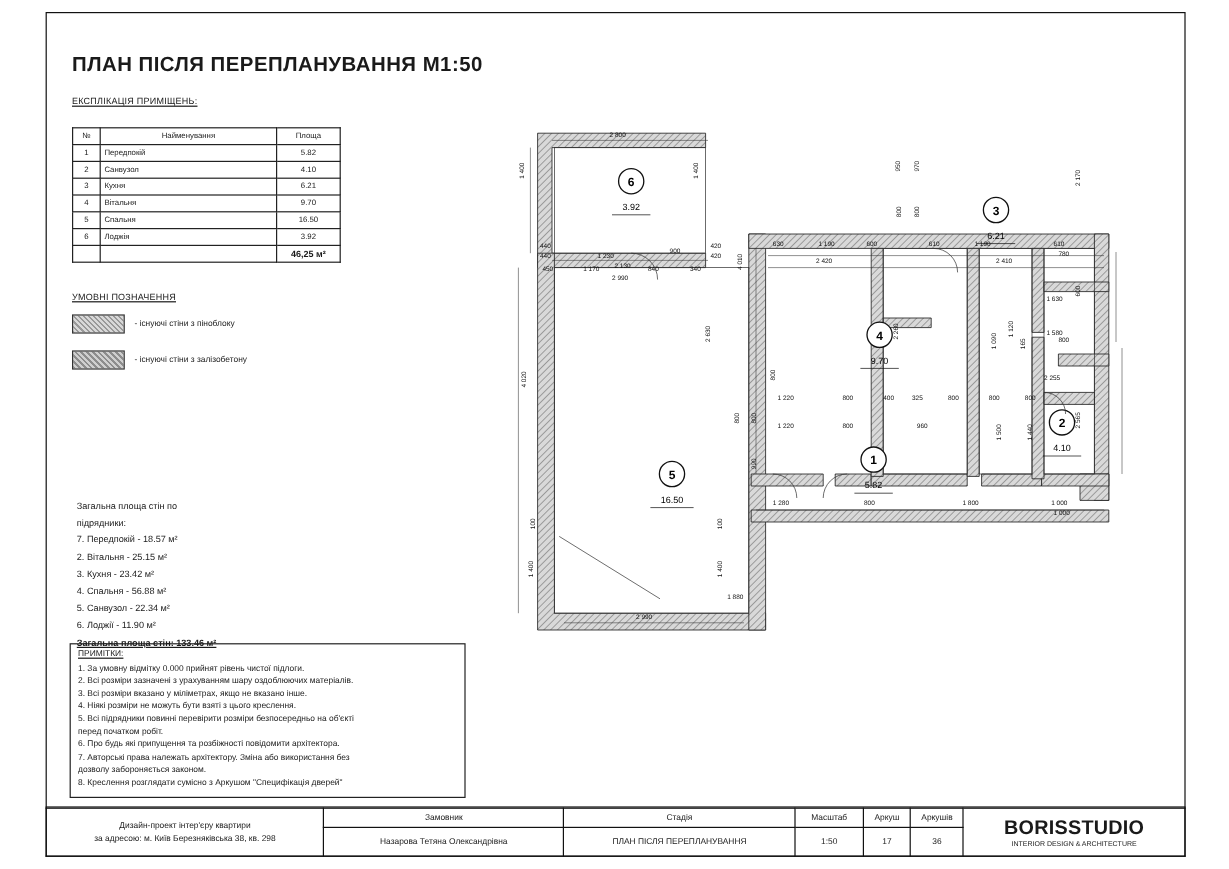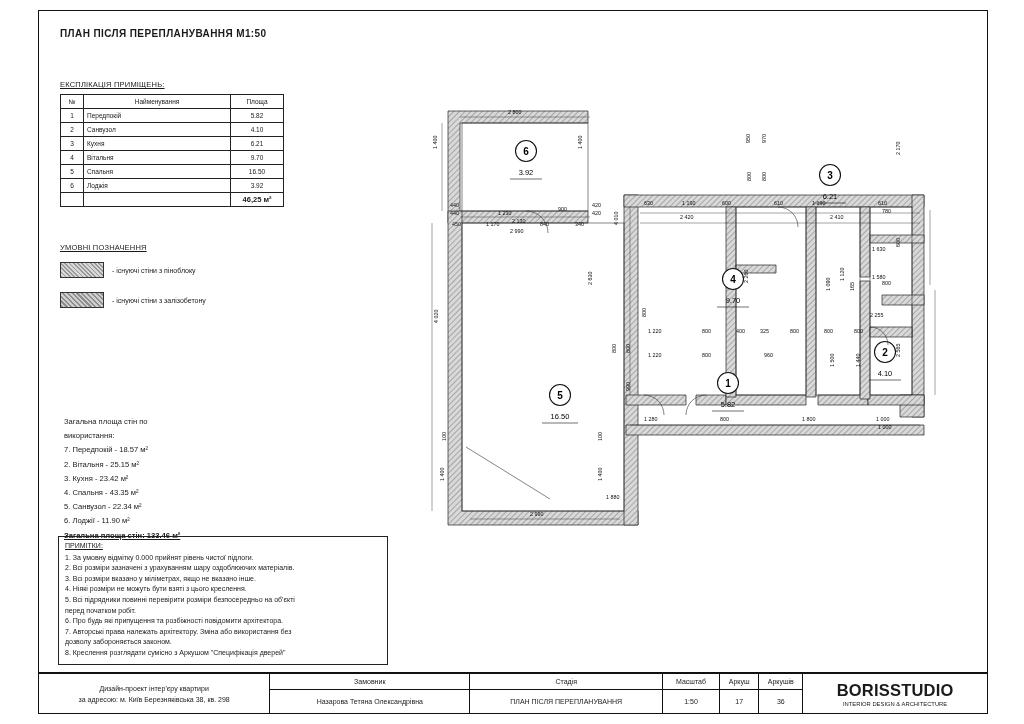--- a/index.html
+++ b/index.html
@@ -1,23 +1,23 @@
 <!DOCTYPE html>
 <html><head>
 <meta charset="utf-8">
 <style>
   html,body{margin:0;padding:0;background:#ffffff;}
   body{width:1024px;height:724px;font-family:"Liberation Sans",sans-serif;color:#1a1a1a;overflow:hidden;}
   #sheet{position:relative;width:1024px;height:724px;}
   .frame{position:absolute;left:38px;top:10px;width:950px;height:704px;border:1.5px solid #111;box-sizing:border-box;}
-  .title{position:absolute;left:60px;top:28px;font-size:10px;font-weight:bold;letter-spacing:.4px;}
+  .title{position:absolute;left:60px;top:44px;font-size:17px;font-weight:bold;letter-spacing:.4px;}
   .sublabel{position:absolute;font-size:7.5px;font-weight:normal;text-decoration:underline;letter-spacing:.2px;}
 
   
-  .exp-table{position:absolute;left:60px;top:94px;border-collapse:collapse;font-size:6.5px;}
+  .exp-table{position:absolute;left:60px;top:106px;border-collapse:collapse;font-size:6.5px;}
   .exp-table td,.exp-table th{border:.7px solid #222;height:13px;padding:0 3px;font-weight:normal;}
   .exp-table th{font-size:6.5px;font-weight:normal;text-align:center;}
   .c-no{width:16px;text-align:center;}
   .c-name{width:140px;padding-left:8px;}
   .c-area{width:46px;text-align:center;}
   .total td{font-weight:bold;text-align:center;font-size:7.5px;}
 
   
   .legend{position:absolute;left:60px;top:262px;font-size:7px;}
   .legend-row{display:flex;align-items:center;margin-bottom:14px;}
@@ -111,25 +111,25 @@
       <span>- існуючі стіни з піноблоку</span>
     </div>
     <div class="legend-row">
       <div class="swatch sw-conc"></div>
       <span>- існуючі стіни з залізобетону</span>
     </div>
   </div>
 
   <div class="areas">
     <div class="hdr">Загальна площа стін по</div>
-    <div class="hdr">використання:</div>
+    <div class="hdr">підрядники:</div>
     <div>7. Передпокій - 18.57 м²</div>
     <div>2. Вітальня - 25.15 м²</div>
     <div>3. Кухня - 23.42 м²</div>
-    <div>4. Спальня - 43.35 м²</div>
+    <div>4. Спальня - 56.88 м²</div>
     <div>5. Санвузол - 22.34 м²</div>
     <div>6. Лоджії - 11.90 м²</div>
     <div class="tot">Загальна площа стін: 133.46 м²</div>
   </div>
 
   <div class="notes">
     <div class="nh">ПРИМІТКИ:</div>
     <div>1. За умовну відмітку 0.000 прийнят рівень чистої підлоги.</div>
     <div>2. Всі розміри зазначені з урахуванням шару оздоблюючих матеріалів.</div>
     <div>3. Всі розміри вказано у міліметрах, якщо не вказано інше.</div>

